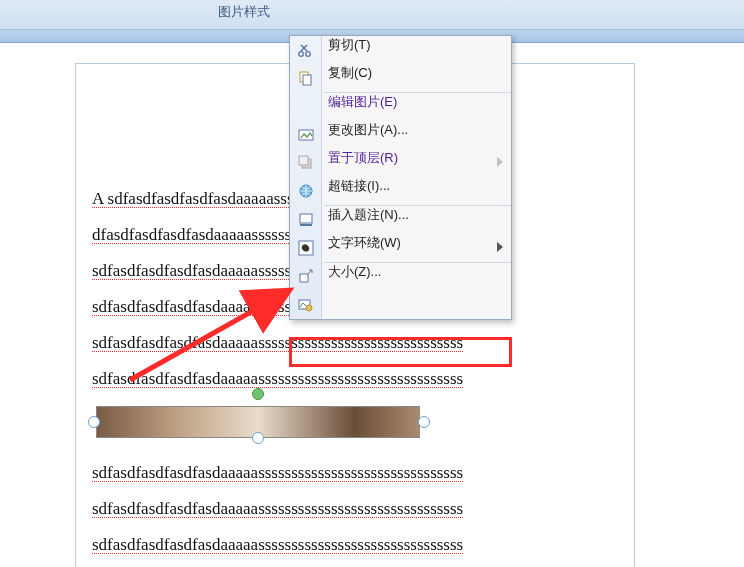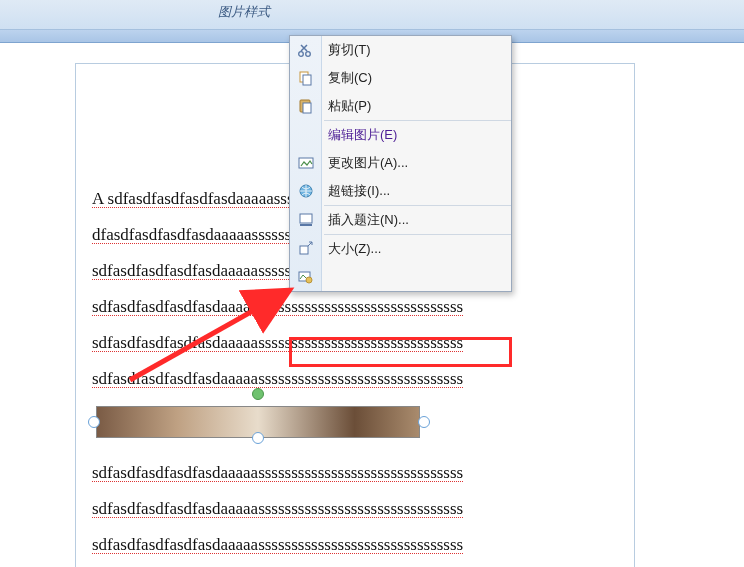--- a/index.html
+++ b/index.html
@@ -10,21 +10,20 @@
     width: 744px;
     height: 567px;
     overflow: hidden;
     position: relative;
   }
   .ribbon-tab-bar {
     height: 30px;
     width: 100%;
     background: linear-gradient(#dfeaf5, #cfe0f2);
     border-bottom: 1px solid #a5c0de;
-    font-style: italic;
   }
   .ribbon-title {
     position: absolute;
     top: 3px;
     font-size: 13px;
     color: #3b5a82;
   }
   .ribbon-strip {
     height: 13px;
     width: 100%;
@@ -94,21 +93,21 @@
     position: absolute;
     left: 0; top: 0; bottom: 0;
     width: 32px;
     background: linear-gradient(#eef3f9,#e3ecf6);
     border-right: 1px solid #c9d8e9;
   }
   .ctx-item {
     position: relative;
     height: 28px;
     display: flex;
-    align-items: center;
+    align-items: flex-start;
     padding-left: 38px;
     color: #222;
     cursor: default;
   }
   .ctx-item.disabled { color: #4c1d95; }
   .ctx-item .ico {
     position: absolute;
     left: 6px; top: 4px;
     width: 20px; height: 20px;
     display: flex; align-items: center; justify-content: center;
@@ -193,46 +192,47 @@
   <div class="ctx-item">
     <span class="ico">
       <svg width="16" height="16">
           <rect x="2" y="2" width="8" height="10" fill="#fff" stroke="#c8953d"></rect>
           <rect x="5" y="5" width="8" height="10" fill="#fff" stroke="#5a78a6"></rect>
         </svg>
     </span>
     <span>复制(C)</span>
   </div>
 
-  <div class="ctx-item">
-    <span class="ico">
-      <svg width="16" height="16">
-          <rect x="2" y="2" width="10" height="12" rx="1" fill="#d8b36a" stroke="#a57b2f"></rect>
-          <rect x="5" y="5" width="8" height="10" fill="#fff" stroke="#5a78a6"></rect>
-        </svg>
-    </span>
-    <span>粘贴(P)</span>
-  </div>
 
   <div class="ctx-sep"></div>
 
   <div class="ctx-item disabled">
     <span>编辑图片(E)</span>
   </div>
 
   <div class="ctx-item">
     <span class="ico">
       <svg width="16" height="16">
           <rect x="1" y="3" width="14" height="10" fill="#fff" stroke="#5a78a6"></rect>
           <polyline points="3,11 6,7 9,10 12,6 14,9" fill="none" stroke="#4a8e4a" stroke-width="1.2"></polyline>
         </svg>
     </span>
     <span>更改图片(A)...</span>
   </div>
 
+  <div class="ctx-item disabled">
+    <span class="ico">
+      <svg width="16" height="16">
+          <rect x="4" y="4" width="9" height="9" fill="#d6d6d6" stroke="#aaa"></rect>
+          <rect x="1" y="1" width="9" height="9" fill="#eee" stroke="#aaa"></rect>
+        </svg>
+    </span>
+    <span>置于顶层(R)</span>
+    <span class="arrow"></span>
+  </div>
 
 
   <div class="ctx-item">
     <span class="ico">
       <svg width="16" height="16">
           <circle cx="8" cy="8" r="6" fill="#6fb3e0" stroke="#3a7fb0"></circle>
           <path d="M2 8 H14 M8 2 V14 M4 4 Q8 8 12 4 M4 12 Q8 8 12 12" stroke="#fff" stroke-width="0.8" fill="none"></path>
         </svg>
     </span>
     <span>超链接(I)...</span>
@@ -243,20 +243,30 @@
   <div class="ctx-item">
     <span class="ico">
       <svg width="16" height="16">
           <rect x="2" y="2" width="12" height="9" fill="#fff" stroke="#5a78a6"></rect>
           <rect x="2" y="12" width="12" height="2" fill="#5a78a6"></rect>
         </svg>
     </span>
     <span>插入题注(N)...</span>
   </div>
 
+  <div class="ctx-item highlight">
+    <span class="ico">
+      <svg width="16" height="16">
+          <rect x="1" y="1" width="14" height="14" fill="#fff" stroke="#5a78a6"></rect>
+          <path d="M4 6 Q6 3 9 5 Q12 7 11 10 Q9 13 6 11 Q3 9 4 6 Z" fill="#333"></path>
+        </svg>
+    </span>
+    <span>文字环绕(W)</span>
+    <span class="arrow"></span>
+  </div>
 
   <div class="ctx-sep"></div>
 
   <div class="ctx-item">
     <span class="ico">
       <svg width="16" height="16">
           <rect x="2" y="5" width="8" height="8" fill="#fff" stroke="#5a78a6"></rect>
           <path d="M10 5 L14 1 M11 1 H14 V4" stroke="#5a78a6" fill="none"></path>
         </svg>
     </span>

